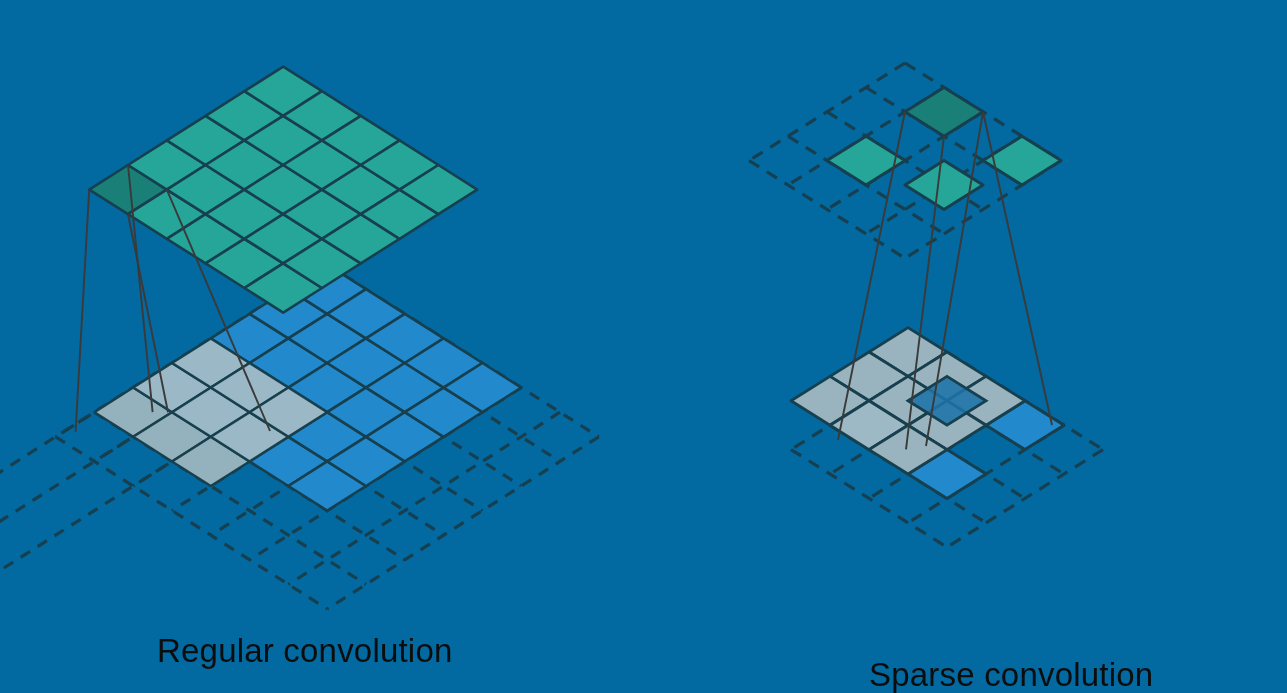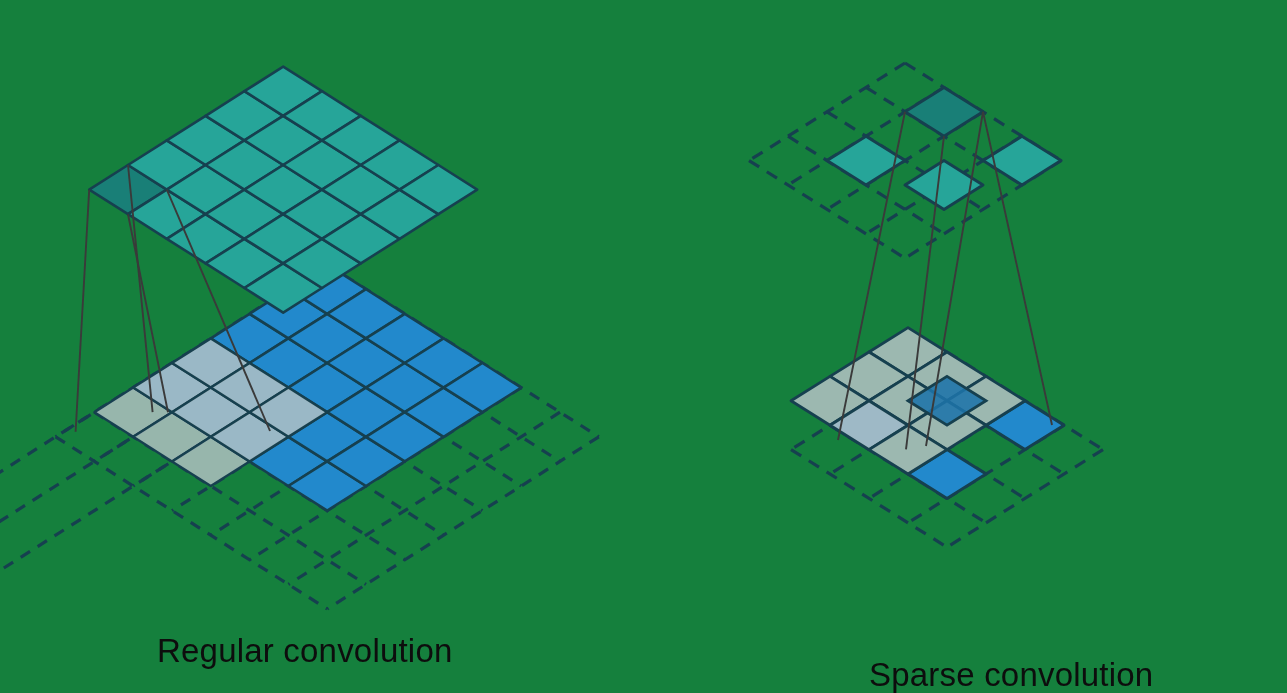--- a/index.html
+++ b/index.html
@@ -1,18 +1,18 @@
 <!DOCTYPE html>
 <html><head>
 <meta charset="utf-8">
 <style>
   html,body{margin:0;padding:0;background:#ffffff;}
   body{width:1287px;height:693px;overflow:hidden;
        font-family:"Liberation Sans","DejaVu Sans",sans-serif;}
-  #stage{position:relative;width:1287px;height:693px;background:#15803d;}
+  #stage{position:relative;width:1287px;height:693px;background:#0369a1;}
   svg.diagram{position:absolute;left:0;top:0;width:1287px;height:693px;}
   .caption{position:absolute;font-size:33px;color:#0d0d0d;letter-spacing:.2px;
            white-space:nowrap;font-weight:400;}
   #cap-left{left:157px;top:632px;}
   #cap-right{left:869px;top:632px;margin-top:24px;}
 </style>
 </head>
 <body>
 
 <div id="stage">

